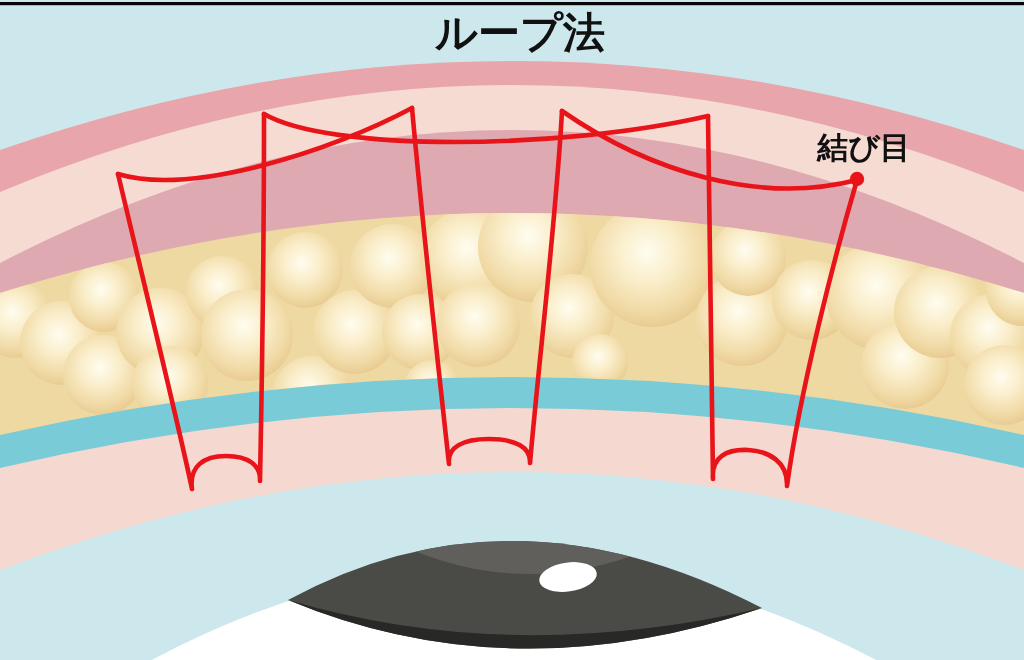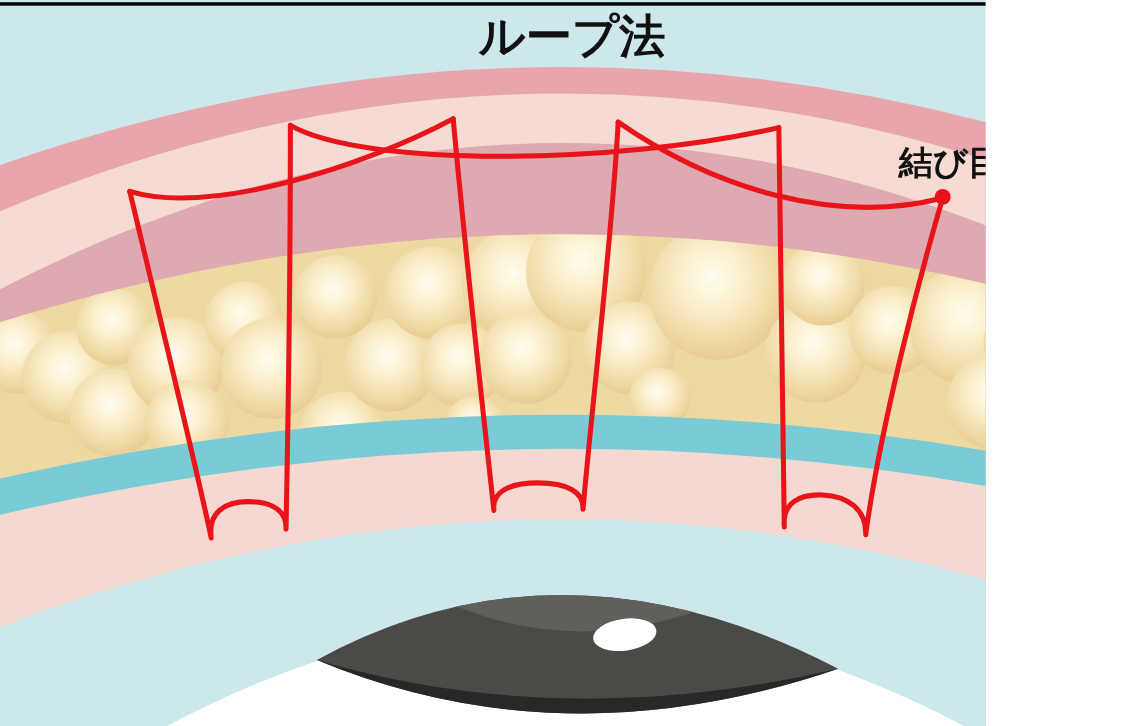--- a/index.html
+++ b/index.html
@@ -1,18 +1,18 @@
 <!DOCTYPE html>
 <html><head>
 <meta charset="utf-8">
 <style>
   html,body{margin:0;padding:0;background:#fff;}
   .stage{
     position:relative;
-    width:896px;height:660px;
+    width:1024px;height:660px;
     overflow:hidden;
     font-family:"DejaVu Sans","Liberation Sans",sans-serif;
   }
   svg{display:block;}
   text{font-family:"DejaVu Sans","Liberation Sans",sans-serif;}
   .title-text{font-size:42px;font-weight:bold;fill:#111;}
   .knot-text{font-size:31px;font-weight:bold;fill:#111;}
 </style>
 </head>
 <body>

